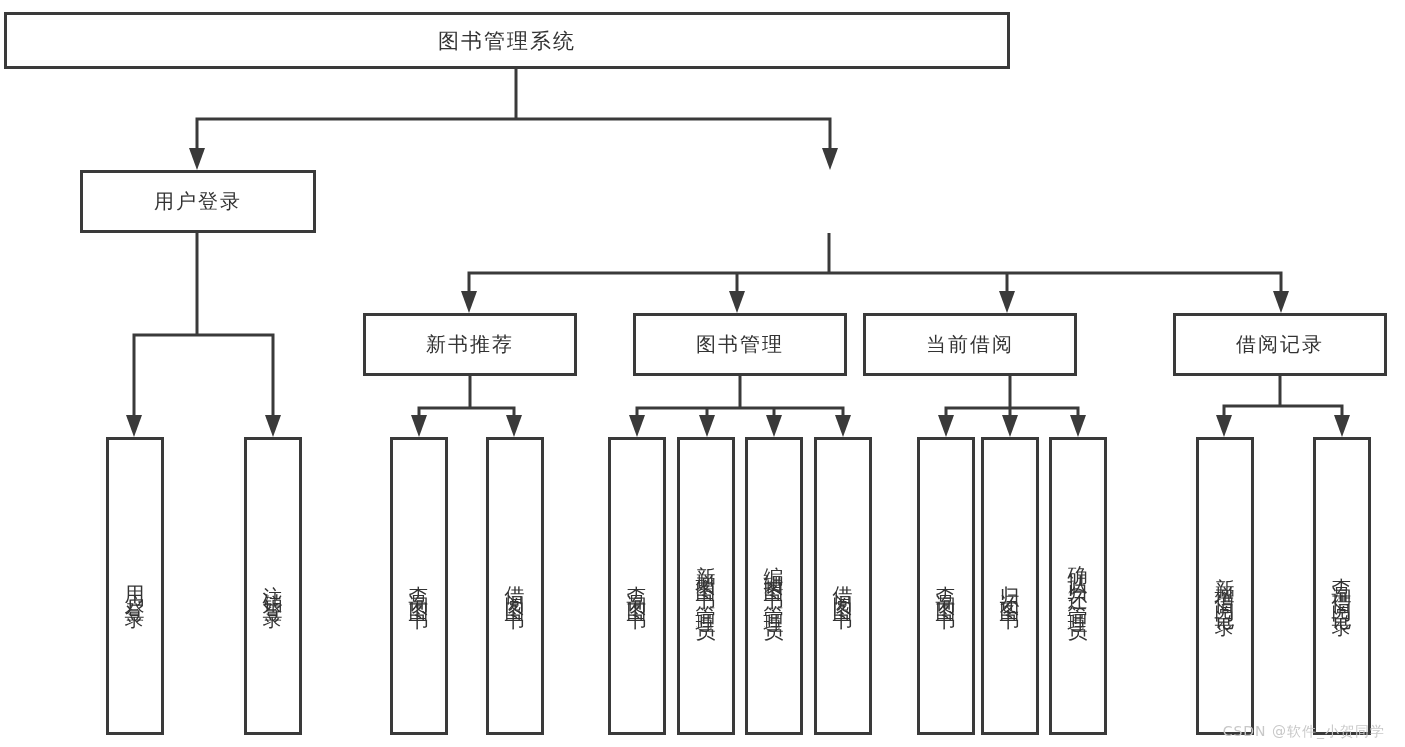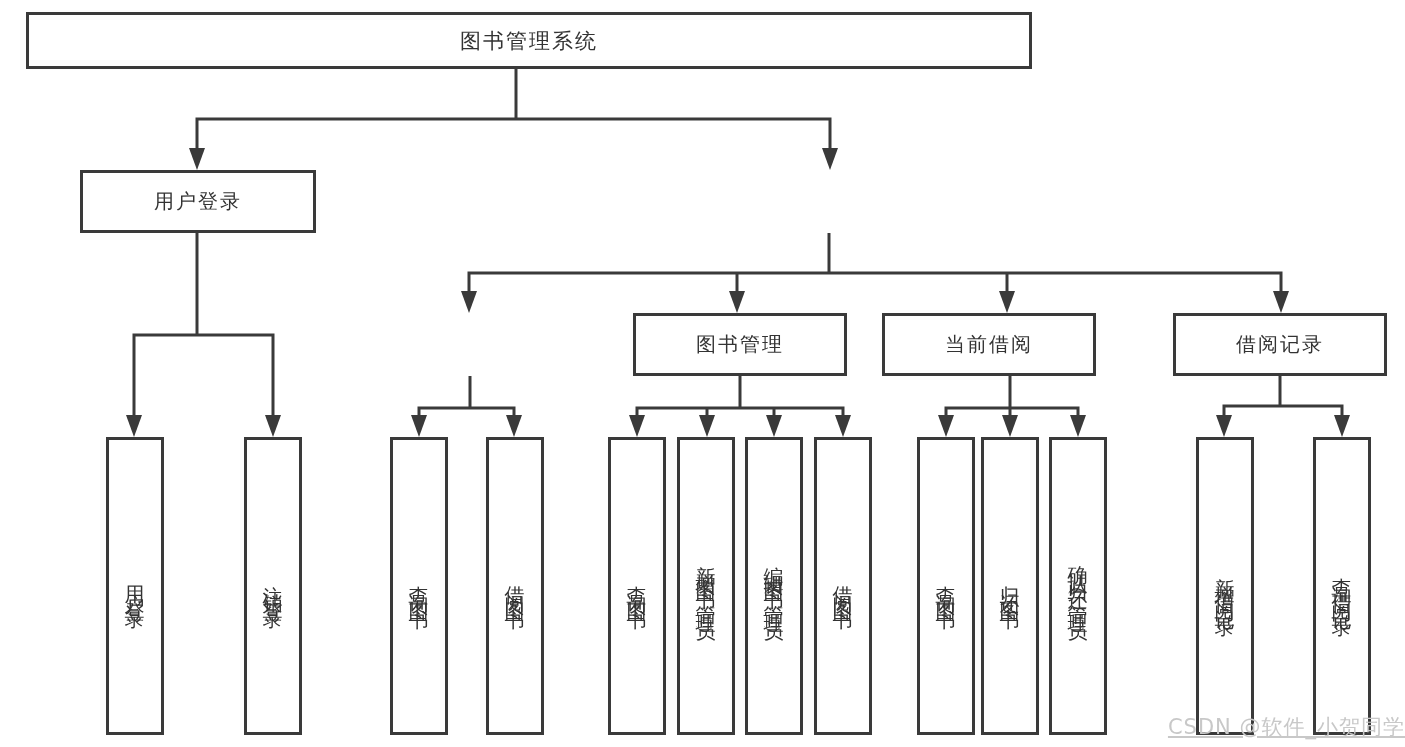--- a/index.html
+++ b/index.html
@@ -24,41 +24,40 @@
     position:absolute;
     box-sizing:border-box;
     border:3px solid var(--box-border);
     background:#fff;
     color:var(--text);
     display:flex;align-items:center;justify-content:center;
     z-index:2;
     font-size:20px;
     letter-spacing:2px;
   }
-  .root{left:26px;top:12px;width:1006px;height:57px;font-size:21px;}
+  .root{left:4px;top:12px;width:1006px;height:57px;font-size:21px;}
   .lvl2{top:170px;width:236px;height:63px;}
   .lvl3{top:313px;width:214px;height:63px;}
   .leaf{top:437px;width:58px;height:298px;}
   .leaf .v{
     writing-mode:vertical-rl;
     text-orientation:mixed;
     letter-spacing:8px;
     font-size:20px;
     line-height:1;
     white-space:nowrap;
   }
   .watermark{
     position:absolute;
-    right:0;bottom:6px;
+    right:20px;bottom:6px;
     z-index:5;
     color:var(--watermark);
-    font-size:21px;
+    font-size:14px;
     letter-spacing:1px;
     pointer-events:none;
-    text-decoration:underline;
   }
 </style>
 </head>
 <body>
 
 <div class="canvas">
 
   <svg class="connectors" width="1405" height="747" viewBox="0 0 1405 747" aria-hidden="true">
 
     <path class="ln" d="M516 69 V119"></path>
@@ -109,24 +108,27 @@
   </svg>
 
   <div class="box root">
     <span>图书管理系统</span>
   </div>
 
   <div class="box lvl2" style="left:80px">
     <span>用户登录</span>
   </div>
 
+  <div class="box lvl3" style="left:363px">
+    <span>新书推荐</span>
+  </div>
   <div class="box lvl3" style="left:633px">
     <span>图书管理</span>
   </div>
-  <div class="box lvl3" style="left:882px">
+  <div class="box lvl3" style="left:863px">
     <span>当前借阅</span>
   </div>
   <div class="box lvl3" style="left:1173px">
     <span>借阅记录</span>
   </div>
 
   <div class="box leaf" style="left:106px">
     <span class="v">用户登录</span>
   </div>
   <div class="box leaf" style="left:244px">

